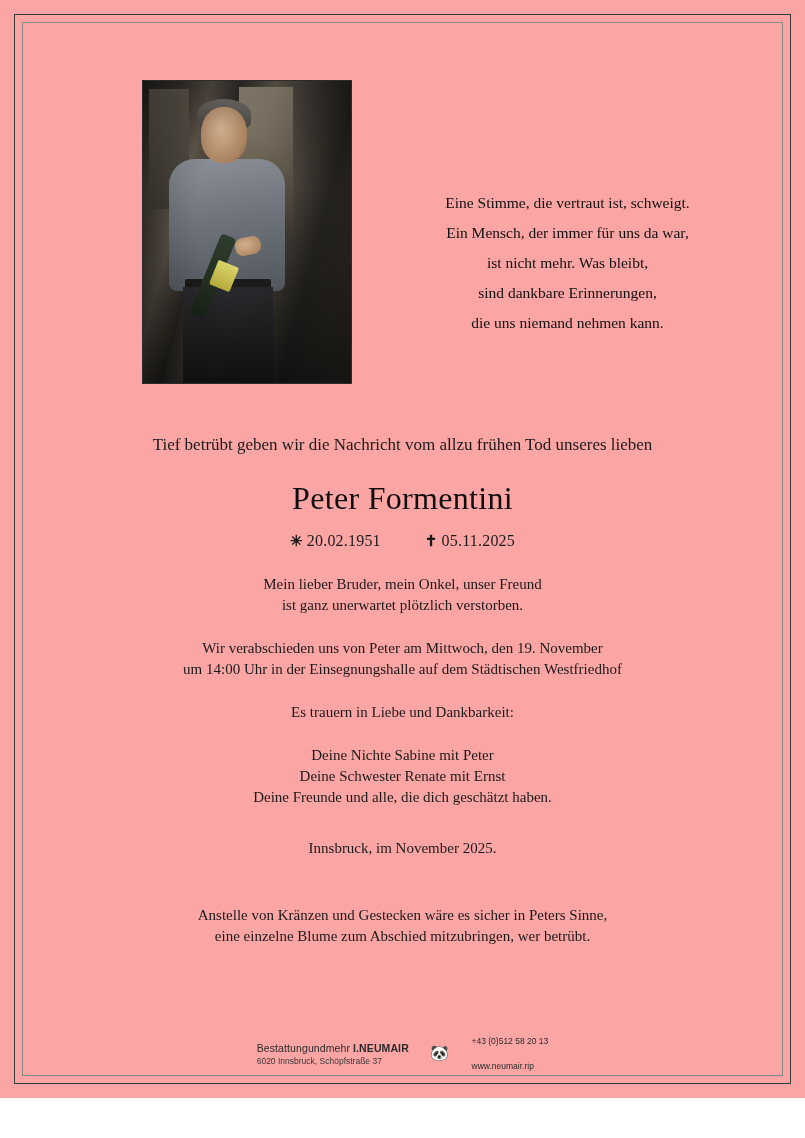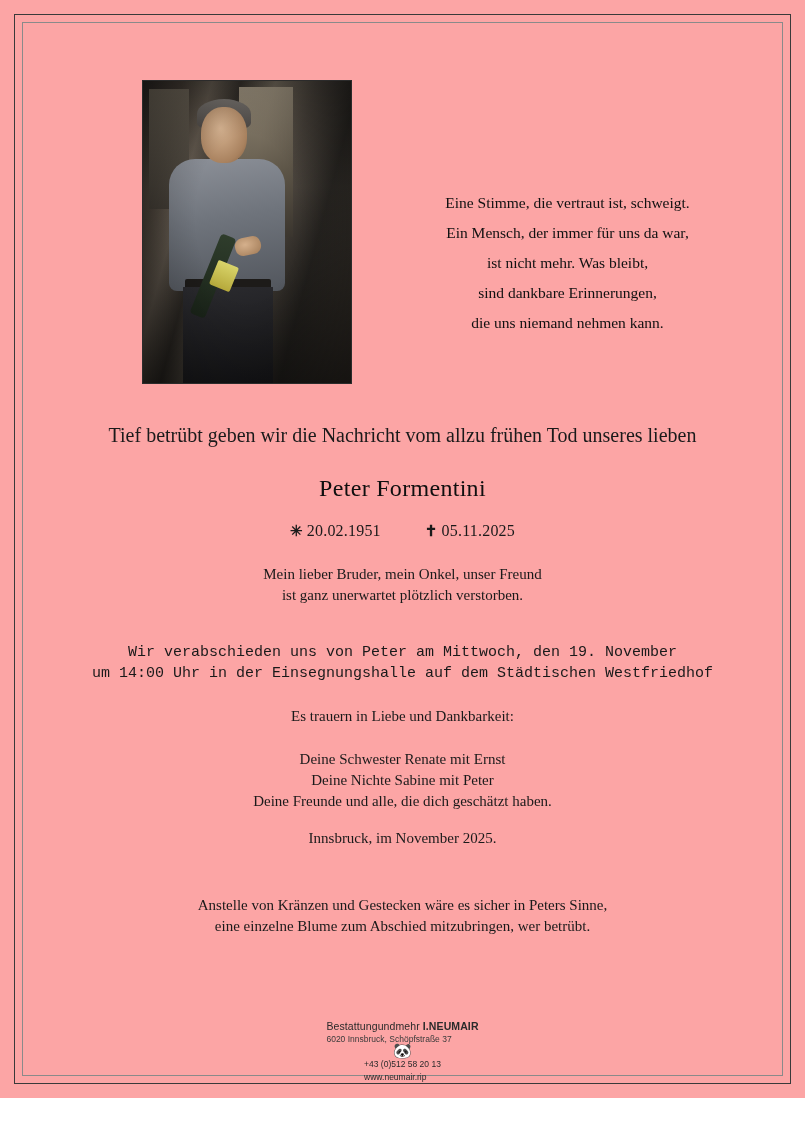--- a/index.html
+++ b/index.html
@@ -165,26 +165,26 @@
 
   
   .main {
     position: absolute;
     left: 0;
     top: 370px;
     width: 745px;
     text-align: center;
   }
   .lead {
-    font-size: 20px;
+    font-size: 17px;
     line-height: 22px;
-    margin-top: 24px;
+    margin-top: 34px;
   }
   .name {
-    font-size: 24px;
+    font-size: 32px;
     line-height: 40px;
     margin-top: 22px;
     letter-spacing: .3px;
     color: #0f0f0f;
   }
   .dates {
     margin-top: 14px;
     font-size: 16px;
     letter-spacing: .2px;
   }
@@ -195,43 +195,42 @@
   }
   .dates .gap {
     display: inline-block;
     width: 44px;
   }
   .para {
     font-size: 15px;
     line-height: 21px;
   }
   .block-1 { margin-top: 24px; }
-  .block-2 { margin-top: 36px; font-family: Liberation Mono, monospace; }
+  .block-2 { margin-top: 22px; }
   .block-3 { margin-top: 22px; }
   .block-4 { margin-top: 22px; }
-  .block-5 { margin-top: 16px; text-align: center; }
+  .block-5 { margin-top: 30px; text-align: center; }
   .block-6 { margin-top: 46px; }
 
   
   .footer {
     position: absolute;
     left: 0;
     bottom: 6px;
     width: 745px;
     height: 42px;
   }
   .footer-inner {
     position: absolute;
     left: 50%;
     transform: translateX(-50%);
-    top: 0;
+    top: 16px;
     display: flex;
     align-items: center;
-    gap: 0;
-    flex-direction: column;
+    gap: 20px;
   }
   .footer-left {
     text-align: left;
     font-family: "Liberation Sans", sans-serif;
   }
   .footer-brand {
     font-size: 10.5px;
     letter-spacing: .1px;
     color: #2a2a2a;
     white-space: nowrap;
@@ -254,21 +253,21 @@
     font-family: Liberation Sans, sans-serif;
   }
   .footer-phone {
     font-size: 8.5px;
     color: #2a2a2a;
     white-space: nowrap;
   }
   .footer-web {
     font-size: 8.5px;
     color: #2a2a2a;
-    margin-top: 3px;
+    margin-top: 15px;
     white-space: nowrap;
   }
 </style>
 </head>
 <body>
 
 <div class="page">
   <div class="outer-border"></div>
   <div class="inner-border"></div>
 
@@ -318,22 +317,22 @@
       </div>
 
       <div class="para block-2">
         <div>Wir verabschieden uns von Peter am Mittwoch, den 19. November</div>
         <div>um 14:00 Uhr in der Einsegnungshalle auf dem Städtischen Westfriedhof</div>
       </div>
 
       <div class="para block-3">Es trauern in Liebe und Dankbarkeit:</div>
 
       <div class="para block-4">
+        <div>Deine Nichte Sabine mit Peter</div>
         <div>Deine Schwester Renate mit Ernst</div>
-        <div>Deine Nichte Sabine mit Peter</div>
         <div>Deine Freunde und alle, die dich geschätzt haben.</div>
       </div>
 
       <div class="para block-5">Innsbruck, im November 2025.</div>
 
       <div class="para block-6">
         <div>Anstelle von Kränzen und Gestecken wäre es sicher in Peters Sinne,</div>
         <div>eine einzelne Blume zum Abschied mitzubringen, wer betrübt.</div>
       </div>
 

